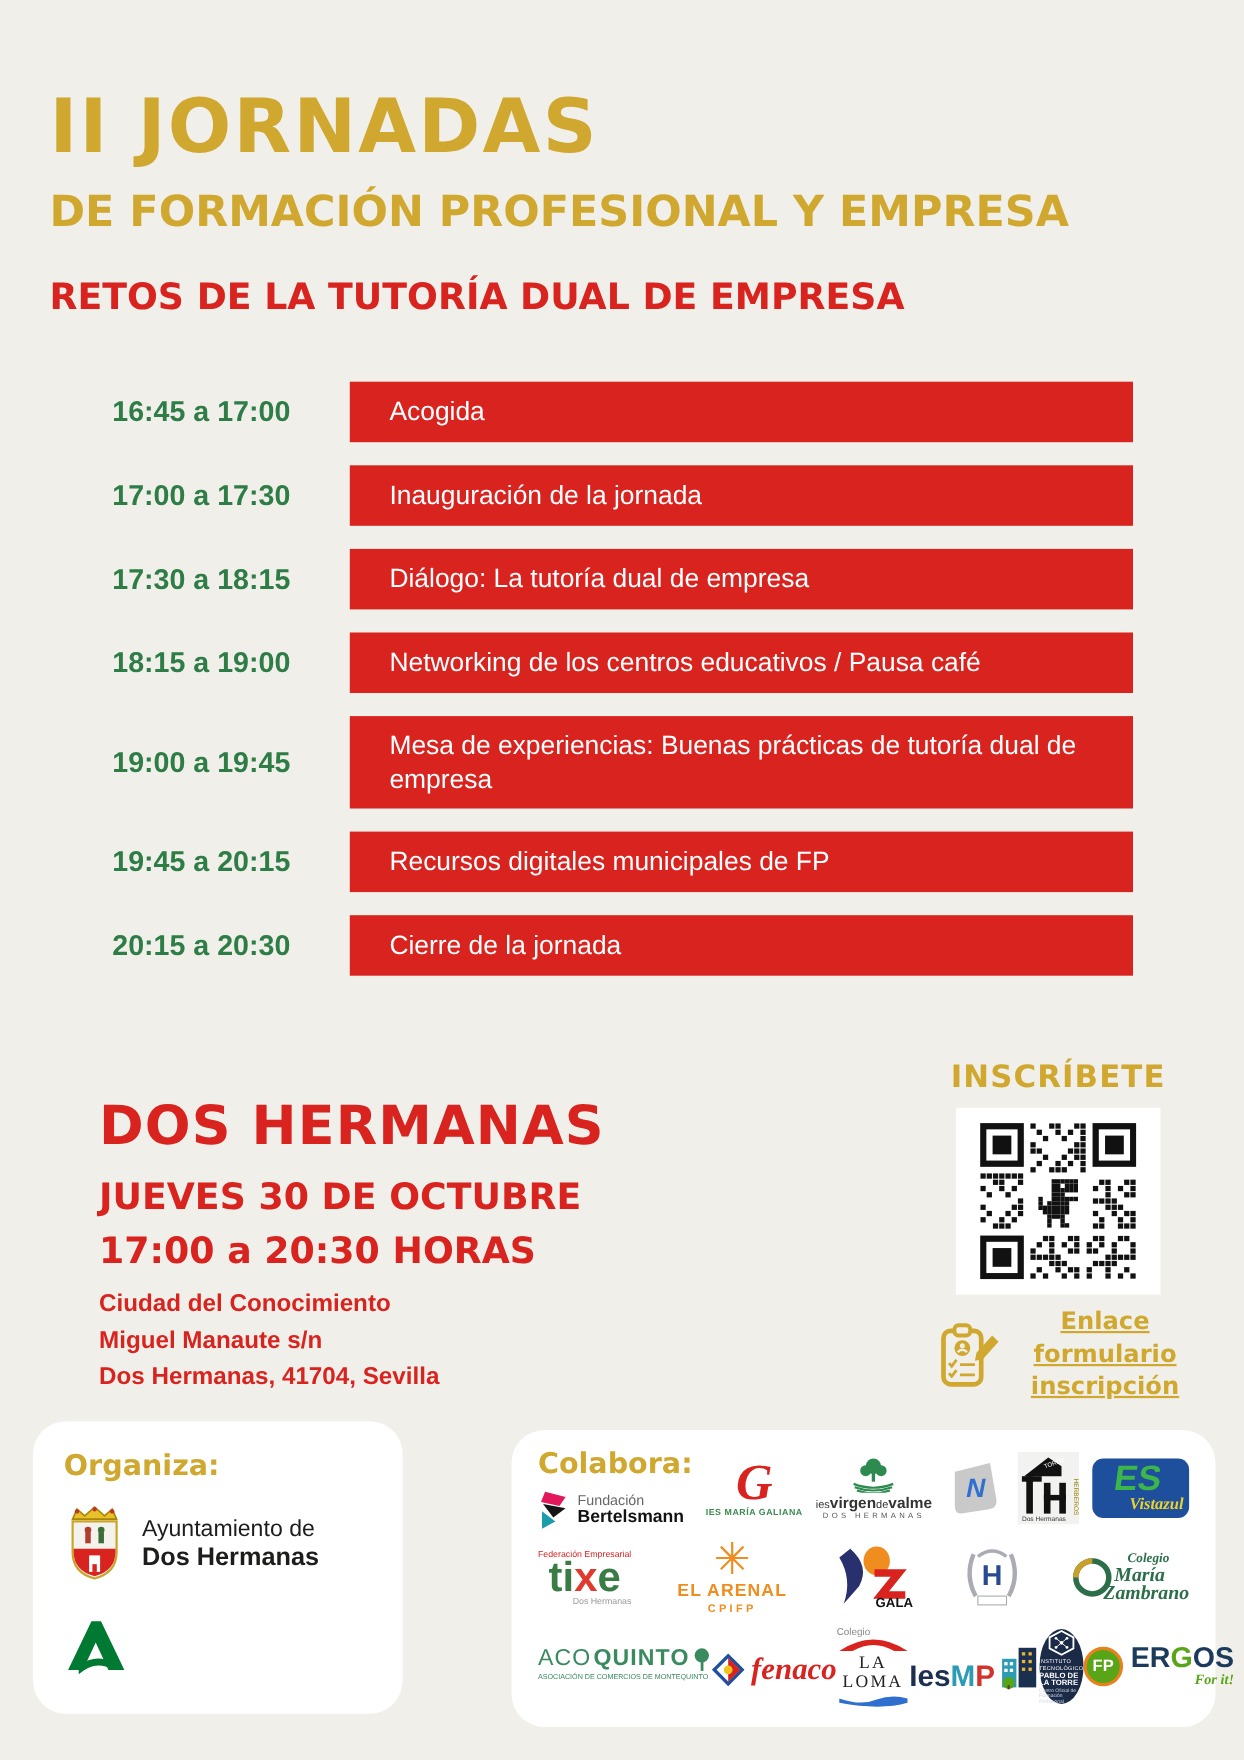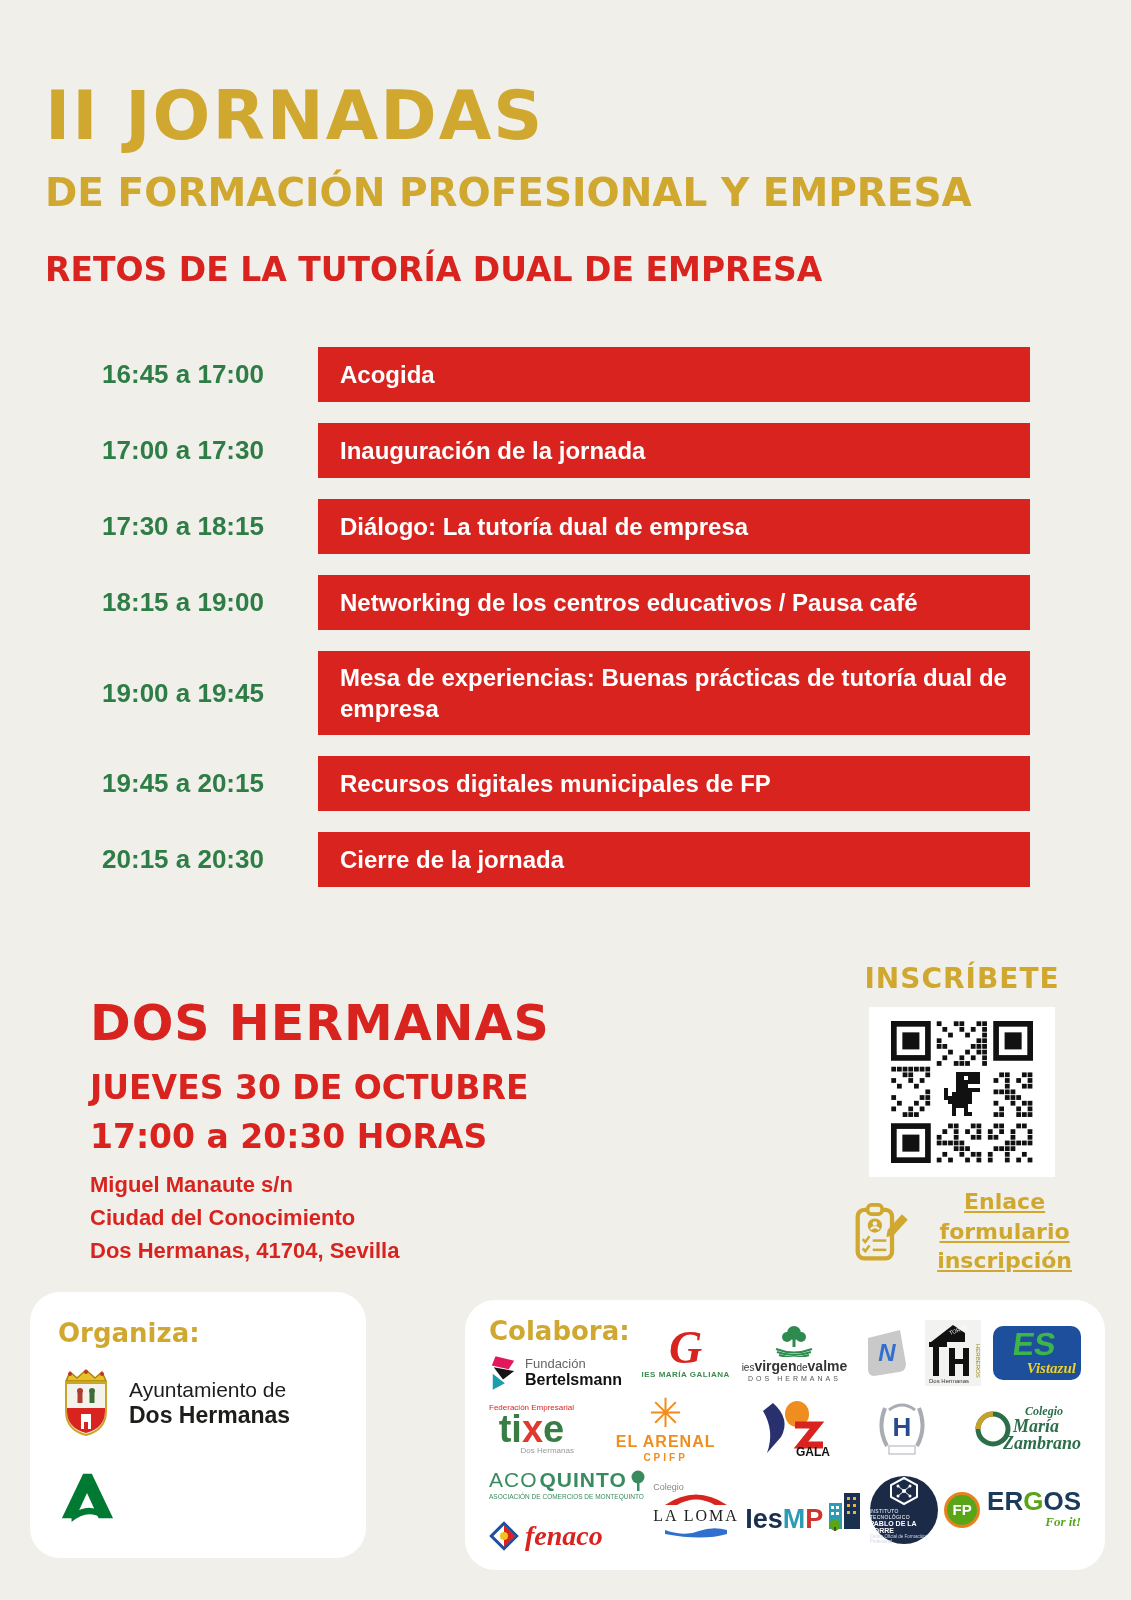--- a/index.html
+++ b/index.html
@@ -12,21 +12,21 @@
 
   
   .title{left:45px;top:76px;font-family:"DejaVu Sans",sans-serif;font-weight:bold;font-size:68px;letter-spacing:2px;color:var(--gold);}
   .subtitle{left:45px;top:170px;font-family:"DejaVu Sans",sans-serif;font-weight:bold;font-size:39px;color:var(--gold);}
   .theme{left:45px;top:250px;font-family:"DejaVu Sans",sans-serif;font-weight:bold;font-size:33px;color:var(--red);}
 
   
   .schedule{left:88px;top:347px;width:942px;display:flex;flex-direction:column;gap:21px;}
   .sched-row{display:flex;align-items:center;}
   .sched-time{width:190px;margin-right:40px;flex-shrink:0;text-align:center;font-size:26px;font-weight:bold;color:var(--green);}
-  .sched-bar{flex:1;background:var(--red);color:#fff;font-weight:bold;font-size:24px;line-height:1.3;padding:11px 22px;min-height:55px;display:flex;align-items:center;}
+  .sched-bar{flex:1;background:var(--red);color:#fff;font-weight:normal;font-size:24px;line-height:1.3;padding:11px 36px;min-height:55px;display:flex;align-items:center;}
 
   
   .event{left:90px;top:995px;color:var(--red);}
   .event .city{font-family:"DejaVu Sans",sans-serif;font-weight:bold;font-size:49px;letter-spacing:1px;}
   .event .date{font-family:"DejaVu Sans",sans-serif;font-weight:bold;font-size:33px;margin-top:16px;}
   .event .hours{font-family:"DejaVu Sans",sans-serif;font-weight:bold;font-size:33px;margin-top:10px;}
   .event .addr{font-size:22px;font-weight:bold;line-height:1.5;margin-top:12px;}
 
   
   .inscription{left:852px;top:962px;width:220px;text-align:center;}
@@ -154,22 +154,22 @@
       <div class="sched-time">20:15 a 20:30</div>
       <div class="sched-bar">Cierre de la jornada</div>
     </div>
   </div>
 
   <div class="abs event">
     <div class="city">DOS HERMANAS</div>
     <div class="date">JUEVES 30 DE OCTUBRE</div>
     <div class="hours">17:00 a 20:30 HORAS</div>
     <div class="addr">
+      <div>Ciudad del Conocimiento</div>
       <div>Miguel Manaute s/n</div>
-      <div>Ciudad del Conocimiento</div>
       <div>Dos Hermanas, 41704, Sevilla</div>
     </div>
   </div>
 
   <div class="abs inscription">
     <div class="heading">INSCRÍBETE</div>
     <div class="qr-card">
       <svg id="qr-svg" width="142" height="142" viewBox="0 0 142 142">
           <rect x="0" y="0" width="142" height="142" fill="#ffffff"></rect>
           <rect x="45.739999999999995" y="0.3" width="4.779999999999999" height="4.779999999999999" fill="#111"></rect>
@@ -540,21 +540,21 @@
         </svg>
         <div class="zamb-text">
           <span class="s1">Colegio</span>
           <span class="s2">María</span>
           <span class="s3">Zambrano</span>
         </div>
       </div>
     </div>
 
     <div class="colab-row">
-      <div style="display:flex;flex-direction:column;align-items:flex-start;gap:14px;">
+      <div style="display:flex;flex-direction:row;align-items:flex-start;gap:0;">
         <div class="logo acoq">
           <div class="acoq-line">
             <span class="acoq-n1">ACO</span>
               <span class="acoq-n2">QUINTO</span>
             <svg width="18" height="22" viewBox="0 0 18 22">
               <circle cx="9" cy="7" r="6.5" fill="#3a8a5f"></circle>
                 <rect x="8" y="11" width="2.5" height="10" fill="#3a8a5f"></rect>
             </svg>
           </div>
           <span class="acoq-cap">ASOCIACIÓN DE COMERCIOS DE MONTEQUINTO</span>

